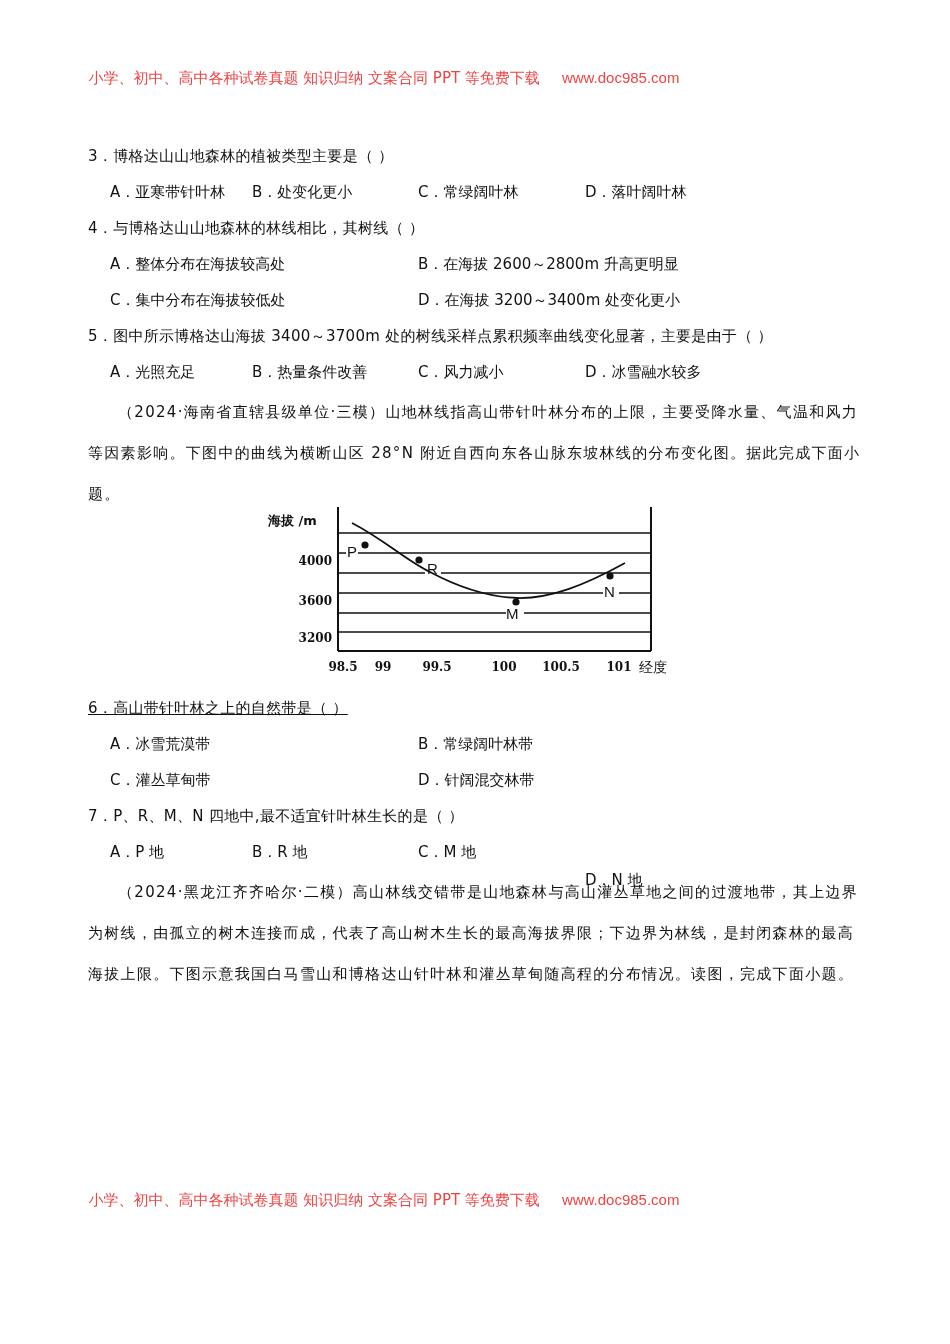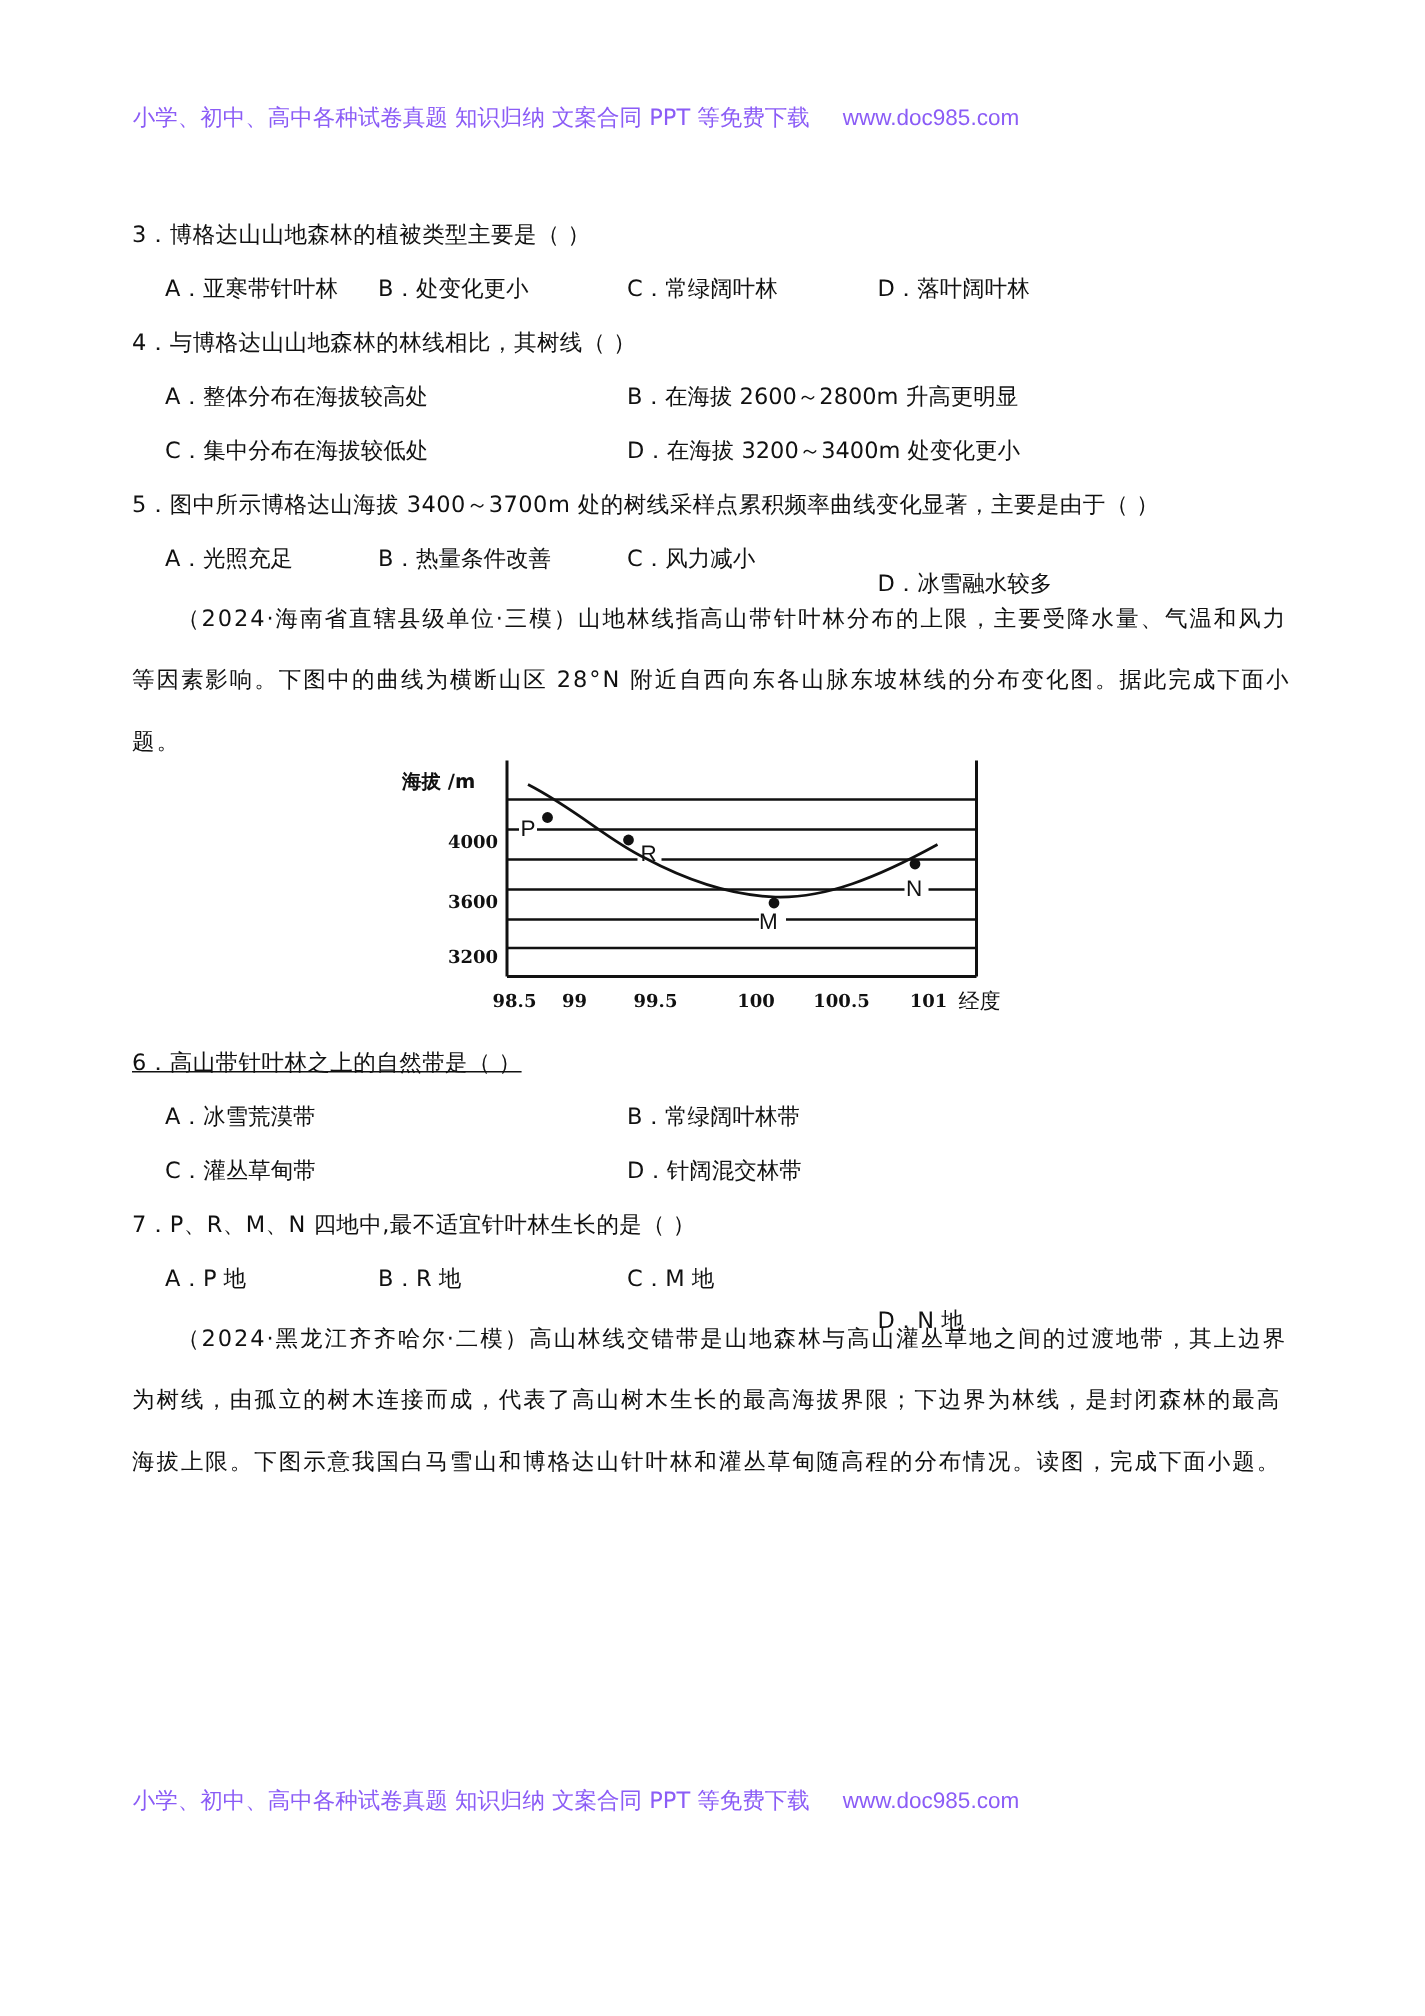--- a/index.html
+++ b/index.html
@@ -1,18 +1,18 @@
 <!DOCTYPE html>
 <html><head>
 <meta charset="utf-8">
 <style>
   html, body { margin:0; padding:0; background:#ffffff; }
   body { width:950px; height:1344px; position:relative; overflow:hidden;
          font-family:"DejaVu Sans","Liberation Sans",sans-serif; color:#111; }
-  .hdr { position:absolute; left:0; width:768px; text-align:center; font-size:15px; color:#8b5cf6; }
+  .hdr { position:absolute; left:0; width:768px; text-align:center; font-size:15px; color:#ef4444; }
   .hdr .site { margin-left:22px; font-family:"Liberation Sans",sans-serif; }
   .line { position:absolute; font-size:15px; white-space:nowrap; letter-spacing:0.3px; }
   .q { left:88px; }
   .opt { position:absolute; font-size:15px; white-space:nowrap; }
   .para { position:absolute; left:88px; width:780px; font-size:15px; line-height:41px; text-indent:2em; letter-spacing:1.3px; }
   .chart { position:absolute; left:255px; top:500px; width:430px; height:180px; }
   .chart svg { display:block; }
 </style>
 </head>
 <body>
@@ -30,21 +30,21 @@
 <div class="line q" style="top:219px;">4．与博格达山山地森林的林线相比，其树线（    ）</div>
 <div class="opt" style="left:110px; top:255px;">A．整体分布在海拔较高处</div>
 <div class="opt" style="left:418px; top:255px;">B．在海拔 2600～2800m 升高更明显</div>
 <div class="opt" style="left:110px; top:291px;">C．集中分布在海拔较低处</div>
 <div class="opt" style="left:418px; top:291px;">D．在海拔 3200～3400m 处变化更小</div>
 
 <div class="line q" style="top:327px;text-align:center;">5．图中所示博格达山海拔 3400～3700m 处的树线采样点累积频率曲线变化显著，主要是由于（    ）</div>
 <div class="opt" style="left:110px; top:363px;">A．光照充足</div>
 <div class="opt" style="left:252px; top:363px;">B．热量条件改善</div>
 <div class="opt" style="left:418px; top:363px;">C．风力减小</div>
-<div class="opt" style="left:585px; top:380px;">D．冰雪融水较多</div>
+<div class="opt" style="left:585px; top:363px;">D．冰雪融水较多</div>
 
 <div class="para" style="top:392px;">（2024·海南省直辖县级单位·三模）山地林线指高山带针叶林分布的上限，主要受降水量、气温和风力等因素影响。下图中的曲线为横断山区 28°N 附近自西向东各山脉东坡林线的分布变化图。据此完成下面小题。</div>
 
 <div class="chart">
   <svg width="430" height="180" viewBox="0 0 430 180" xmlns="http://www.w3.org/2000/svg">
 
     <line x1="83" y1="7" x2="83" y2="151" stroke="#111" stroke-width="2"></line>
     <line x1="83" y1="151" x2="396" y2="151" stroke="#111" stroke-width="2"></line>
     <line x1="396" y1="7" x2="396" y2="151" stroke="#111" stroke-width="2"></line>
 

